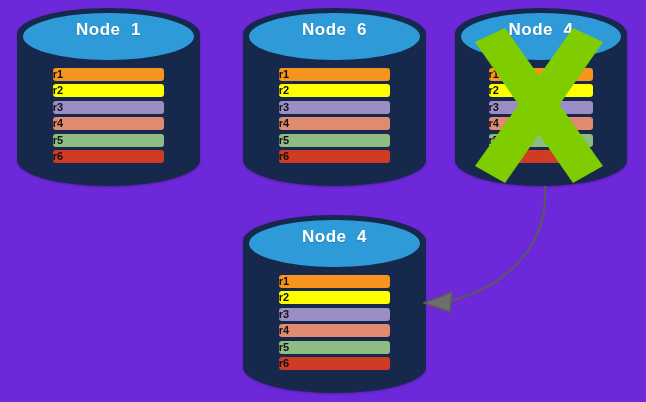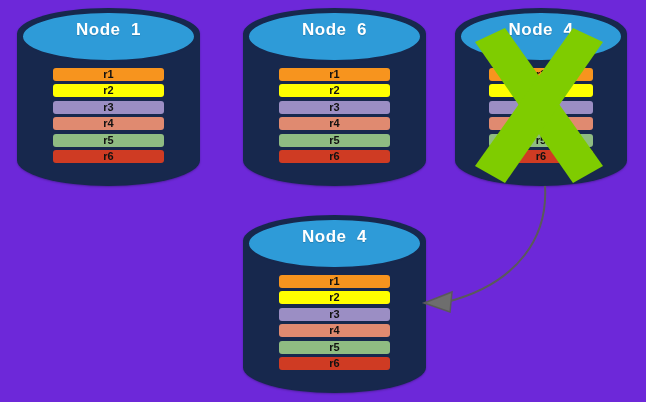--- a/index.html
+++ b/index.html
@@ -65,21 +65,21 @@
     z-index: 2;
   }
   .row {
     height: 13px;
     margin-bottom: 3.5px;
     border-radius: 3px;
     color: #111111;
     font-weight: bold;
     font-size: 11px;
     line-height: 13px;
-    text-align: center;
+    text-align: left;
     box-sizing: border-box;
   }
   .row:last-child { margin-bottom: 16px; }
 
   
   .x-mark {
     position: absolute;
     z-index: 5;
     pointer-events: none;
   }

